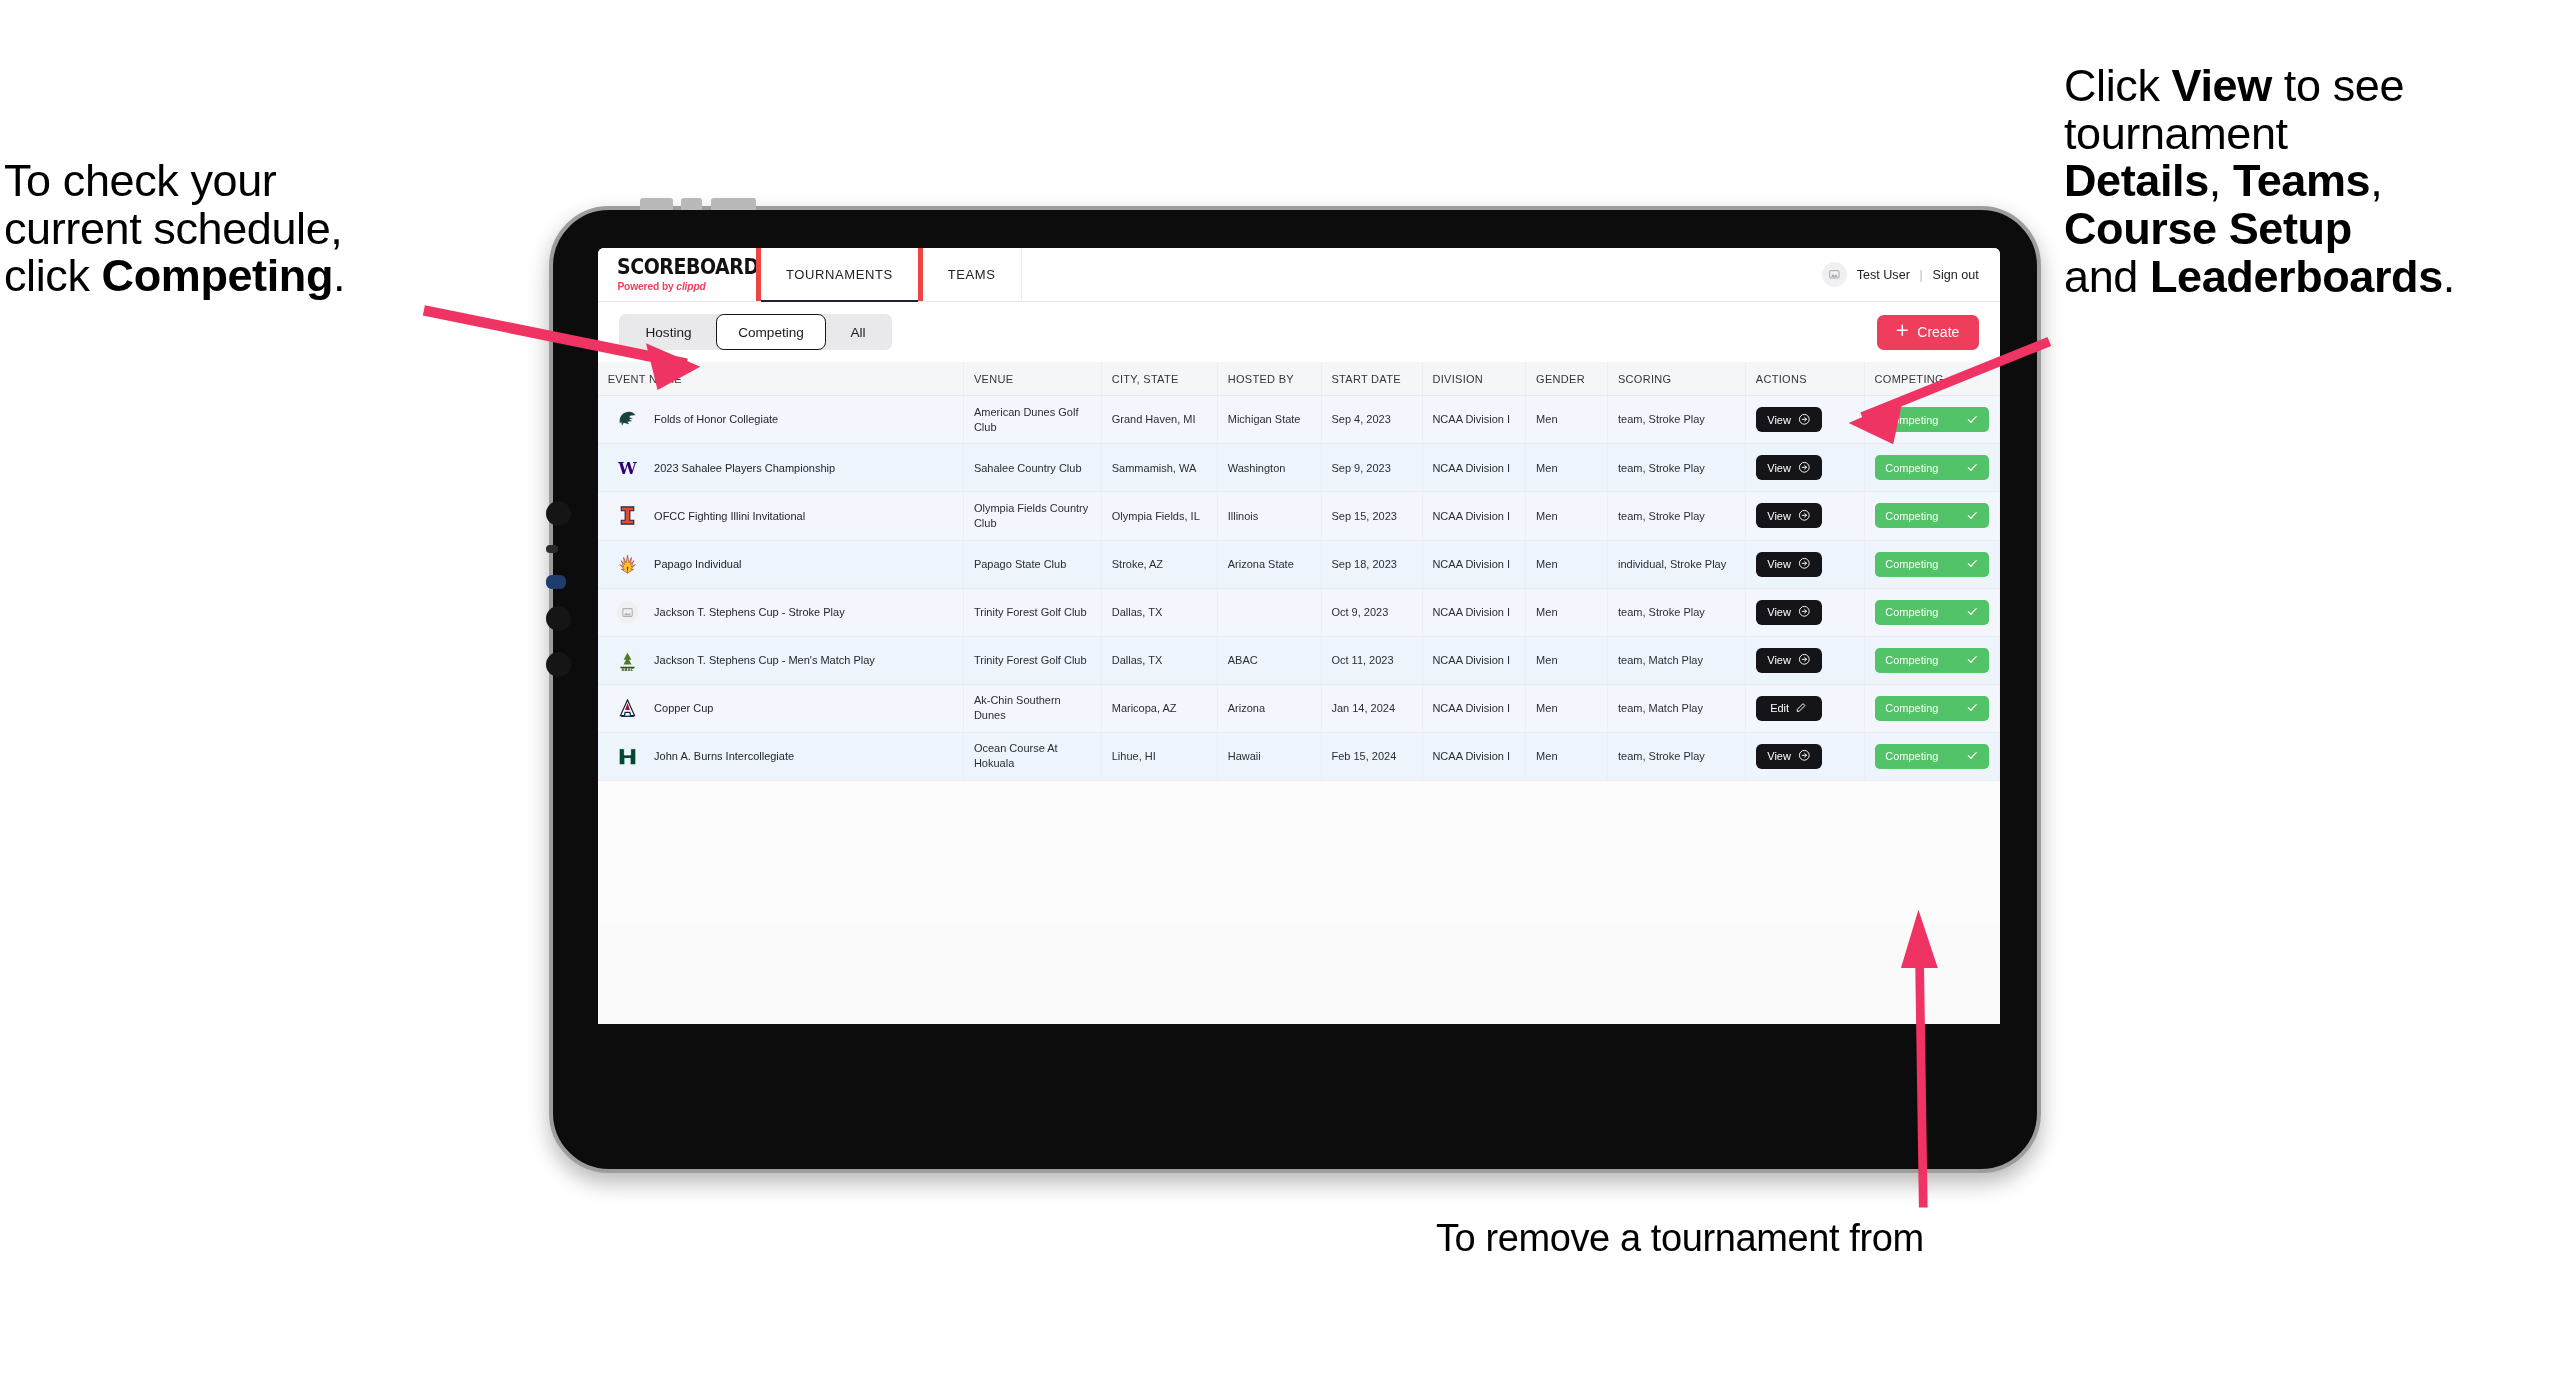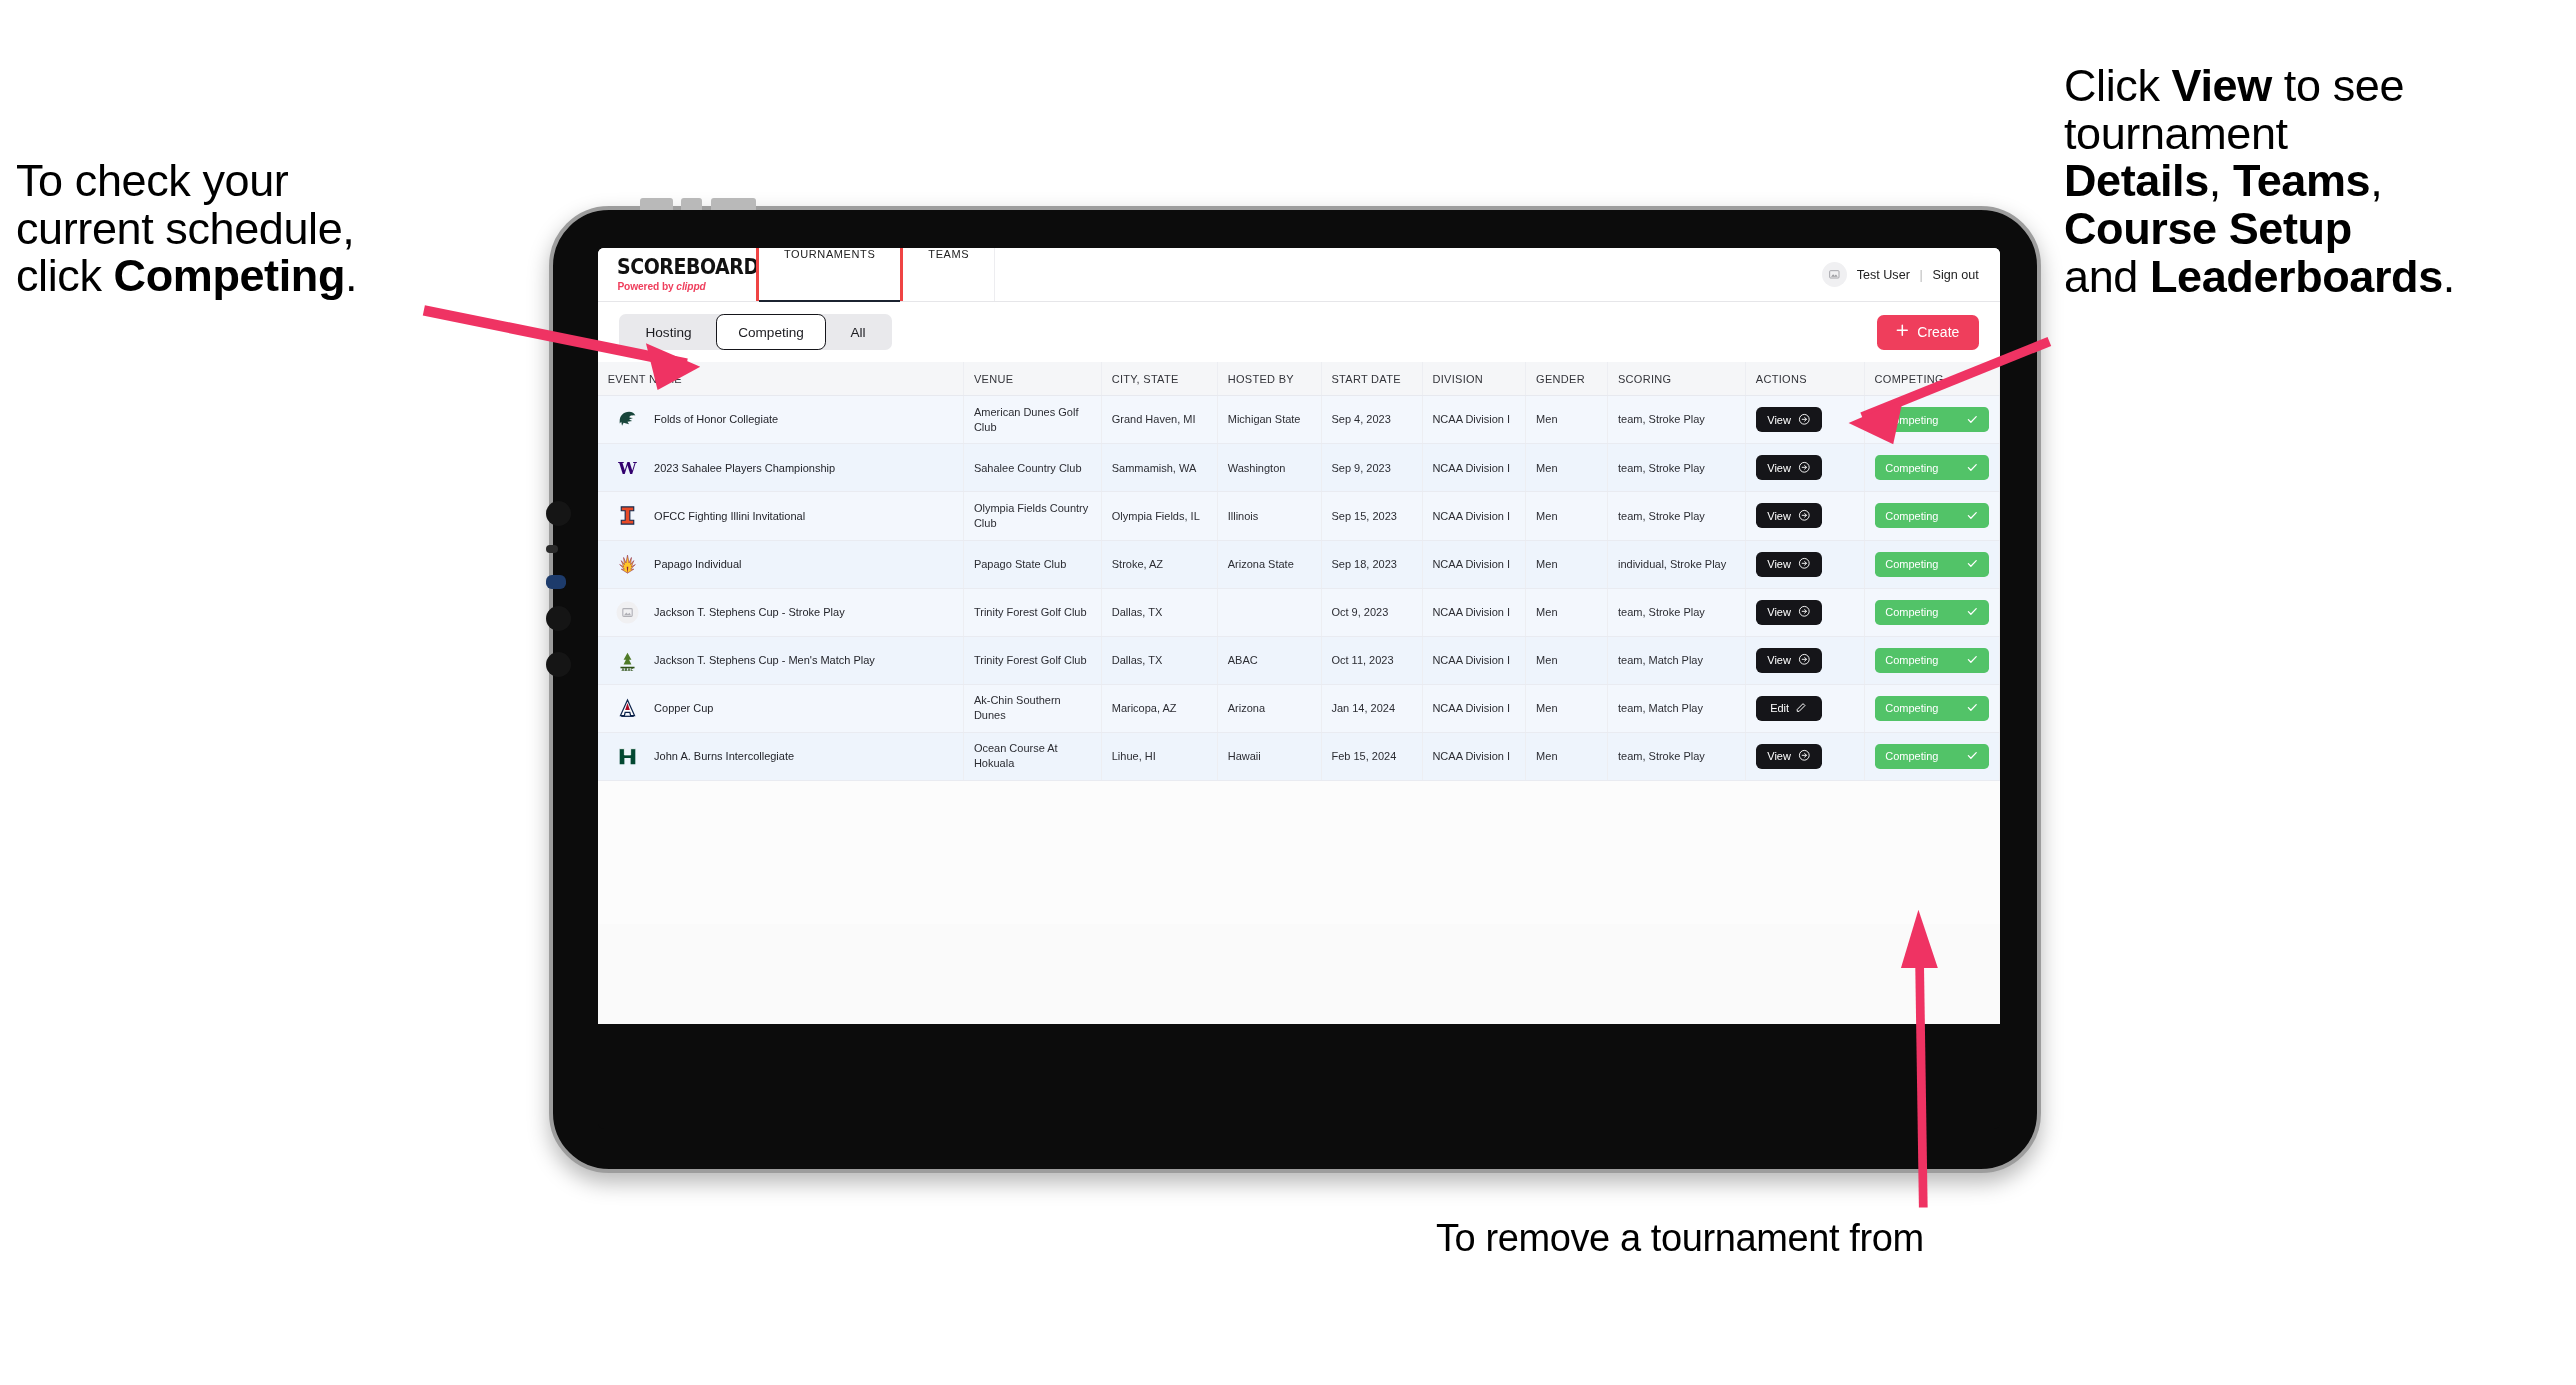--- a/index.html
+++ b/index.html
@@ -14,21 +14,21 @@
   
   .callout {
     position: absolute;
     color: #000;
     font-family: "Liberation Sans", sans-serif;
     font-weight: 400;
     letter-spacing: -0.4px;
   }
   .callout b { font-weight: 700; }
 
-  #callout-left  { left: 16px;  top: 157px; font-size: 45px; line-height: 1.06; width: 456px; }
+  #callout-left  { left: 4px;  top: 157px; font-size: 45px; line-height: 1.06; width: 456px; }
   #callout-right { left: 2064px; top: 62px; font-size: 45px; line-height: 1.06; width: 504px; }
   #callout-bottom{ left: 1436px; top: 1217px; font-size: 38px; line-height: 1.14; width: 970px; }
 
   
   .arrow-svg { position: absolute; overflow: visible; pointer-events: none; }
 
   
   #tablet {
     position: absolute;
     left: 549px; top: 206px;
@@ -95,28 +95,28 @@
   }
   #brand-sub {
     margin-top: 2.9px;
     font-size: 10.2px;
     color: #1a1a1a;
     letter-spacing: -0.1px;
   }
   #brand-sub span { color: #ef3e5c; font-weight: 700; }
 
   .nav-tab {
-    display: flex; align-items: flex-start;
+    display: flex; align-items: center;
     padding: 0 25px;
-    font-size: 11px;
+    font-size: 13px;
     letter-spacing: 0.6px;
     color: #222;
     position: relative;
     cursor: pointer;
-    border-left: 3px solid #ef4444;
+    border-left: 5px solid #ef4444;
   }
   .nav-tab.active::after {
     content: ""; position: absolute; left: 0; right: 0; bottom: -1.9px;
     height: 2.9px; background: #1b2330;
   }
   #nav-spacer { flex: 1; border-left: 1px solid #ededf0; }
   #user-area {
     display: flex; align-items: center; gap: 9.7px;
     padding-right: 21.3px; font-size: 12.6px; color: #222;
   }

